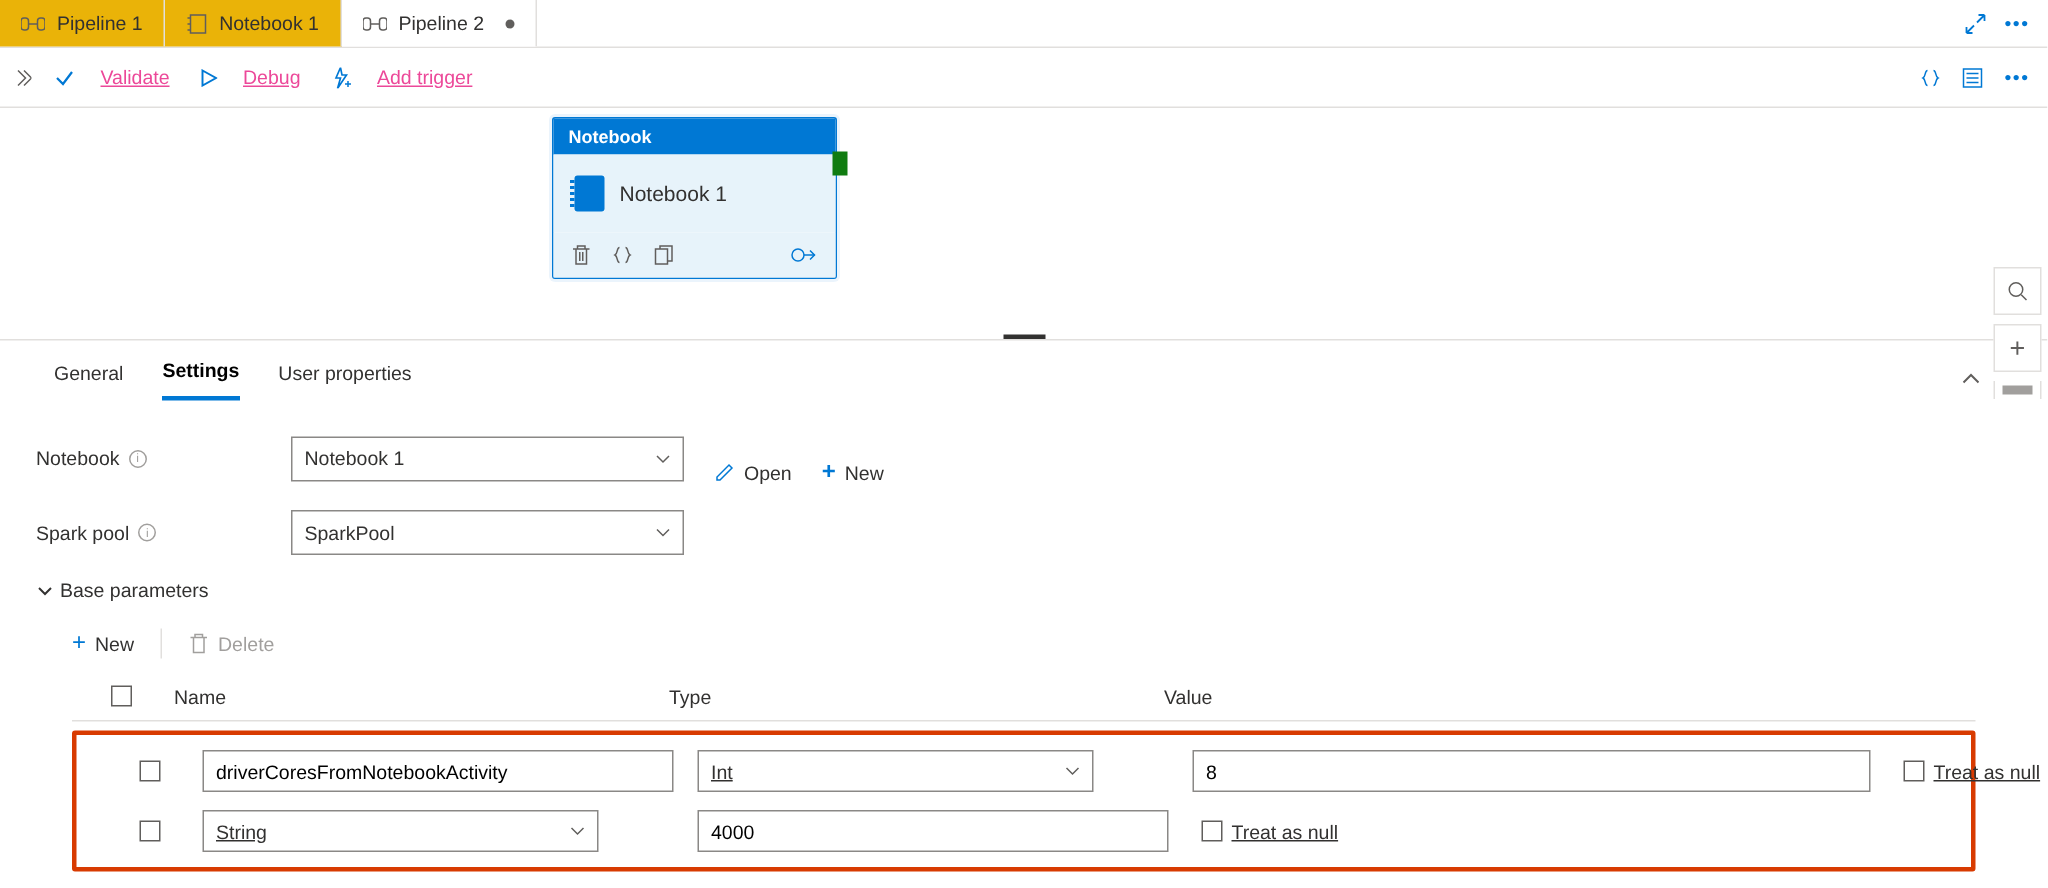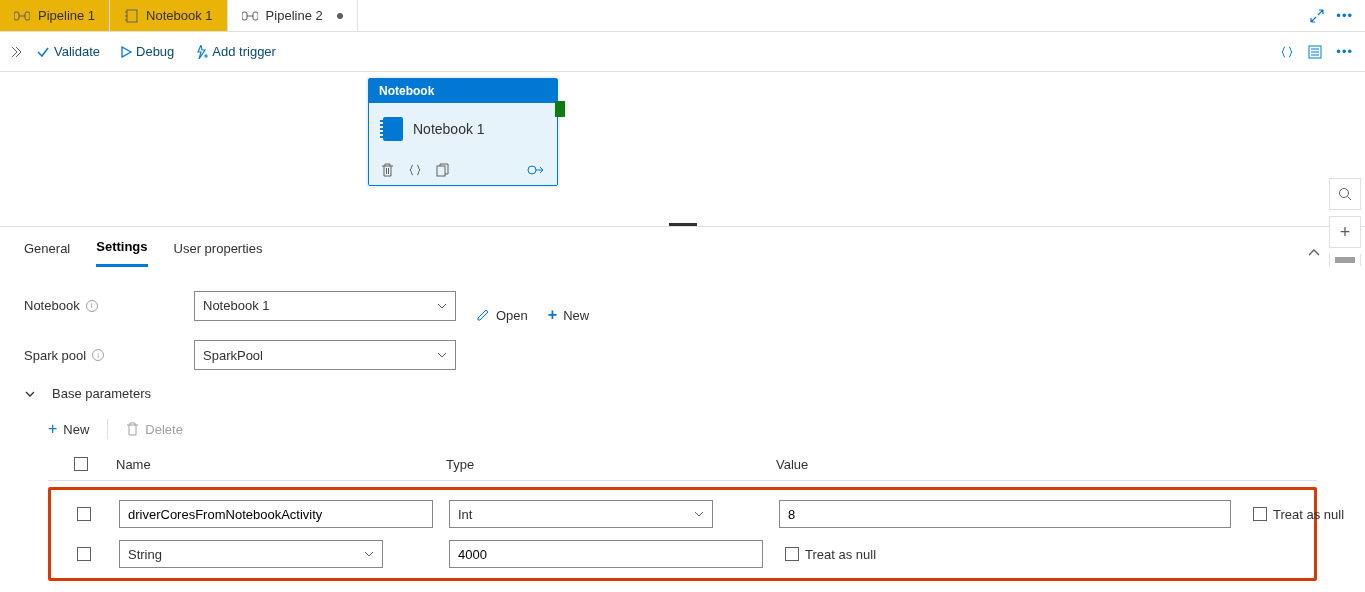--- a/index.html
+++ b/index.html
@@ -35,21 +35,21 @@
   .tab .unsaved-dot { width:6px; height:6px; border-radius:50%; background:#605e5c; margin-left:6px; }
   .tabs-right { margin-left: auto; display:flex; align-items:center; gap:12px; padding-right:12px; }
   .toolbar {
     display: flex;
     align-items: center;
     height: 40px;
     border-bottom: 1px solid #e1dfdd;
   }
   .expand-btn { width:30px; display:flex; align-items:center; justify-content:center; color:#605e5c; cursor:pointer; }
   .toolbar-actions { display:flex; align-items:center; gap:20px; padding-left:6px; }
-  .toolbar-btn { display:flex; align-items:center; gap:4px; color:#0c4a6e; cursor:pointer; }
+  .toolbar-btn { display:flex; align-items:center; gap:17px; color:#ec4899; cursor:pointer;text-decoration:underline; }
   .toolbar-btn .icon-blue { color:#0078d4; display:inline-flex; }
   .toolbar-right { margin-left:auto; display:flex; align-items:center; gap:14px; padding-right:12px; color:#0078d4; }
   .canvas {
     position: relative;
     height: 154px;
     background: #fff;
   }
   .activity-box {
     position: absolute;
     left: 368px;
@@ -127,59 +127,61 @@
   .panel {
     border-top:1px solid #e1dfdd;
     padding: 0 0 20px 0;
   }
   .panel-tabs {
     display:flex;
     gap:26px;
     padding: 12px 24px 0 24px;
     border-bottom: none;
     align-items:center;
+    margin-left:12px;
   }
   .ptab { padding-bottom:10px; cursor:pointer; color:#323130; }
   .ptab.active { color:#000000; font-weight:600; border-bottom:3px solid #0078d4; }
   .panel-collapse { margin-left:auto; padding-right:20px; color:#605e5c; cursor:pointer; }
   .form-area { padding: 20px 24px 0 24px; }
   .form-row { display:flex; align-items:center; margin-bottom:16px; }
   .form-label { width:170px; display:flex; align-items:center; gap:6px; color:#323130; }
   .info-icon { width:12px; height:12px; border:1px solid #a19f9d; border-radius:50%; display:inline-flex; align-items:center; justify-content:center; font-size:8px; color:#a19f9d; }
   .select {
     width:262px; height:30px;
     border:1px solid #8a8886;
     padding:0 8px;
     display:flex; align-items:center; justify-content:space-between;
     background:#fff;
     cursor:pointer;
   }
   .chev { width:10px; height:10px; }
   .link-btn { display:flex; align-items:center; gap:6px; margin-left:20px; color:#323130; cursor:pointer;margin-top:19px; }
   .link-btn .plus, .link-btn .pen { color:#0078d4; font-weight:600; display:inline-flex; }
-  .section-toggle { display:flex; align-items:center; gap:16px; cursor:pointer; margin-top:4px; margin-bottom:18px; }
+  .section-toggle { display:flex; align-items:center; gap:4px; cursor:pointer; margin-top:4px; margin-bottom:18px; }
   .param-actions { display:flex; align-items:center; gap:18px; padding-left:24px; margin-bottom:10px; }
   .param-btn { display:flex; align-items:center; gap:6px; cursor:pointer; }
   .param-btn.disabled { color:#a19f9d; cursor:default; }
   .divider-v { width:1px; height:20px; background:#e1dfdd; }
   .param-table { padding: 0 24px; }
   .param-head {
     display:grid;
     grid-template-columns: 68px 330px 330px 468px 170px;
     border-bottom:1px solid #e1dfdd;
     padding:8px 0;
     color:#323130;
     font-weight:400;
   }
   .param-body { border:3px solid #d83b01; border-radius:2px; margin-top:6px; padding:4px 0; }
   .param-row {
     display:grid;
     grid-template-columns: 68px 330px 330px 468px 170px;
     align-items:center;
-    padding:6px 0;
+    padding:6px 16px;
+    text-decoration:underline;
   }
   .cb { width:14px; height:14px; border:1px solid #605e5c; margin-left:26px; cursor:pointer; }
   .tinput {
     height:28px;
     border:1px solid #8a8886;
     padding:0 8px;
     width: calc(100% - 16px);
     font-size:13px;
     font-family:inherit;
   }

